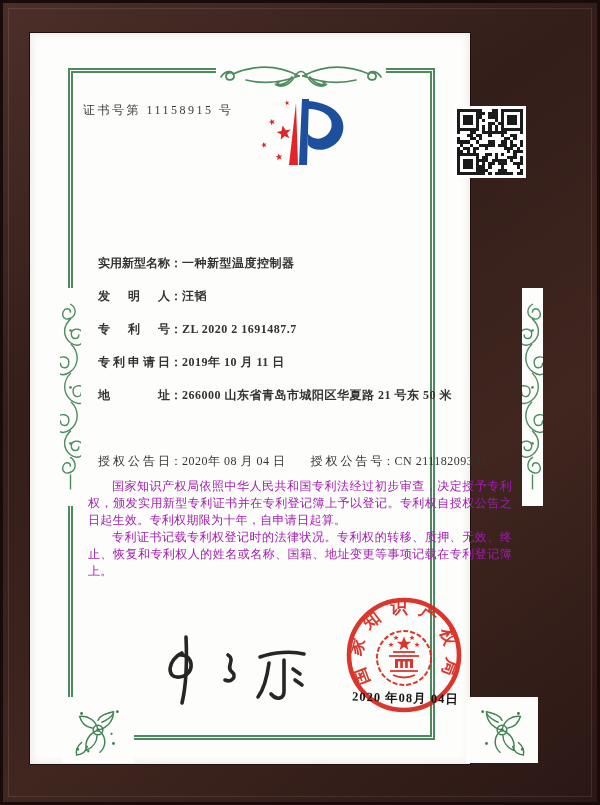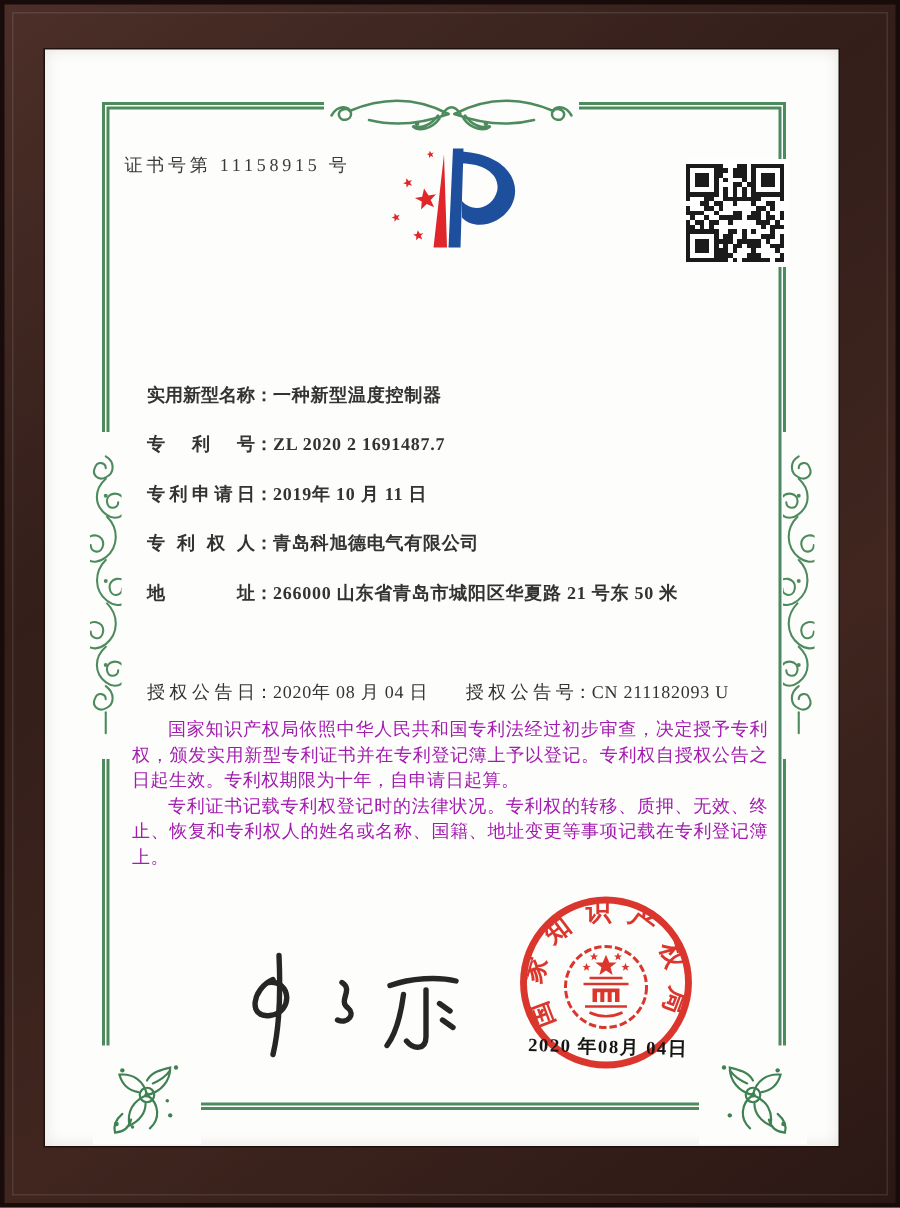--- a/index.html
+++ b/index.html
@@ -1,22 +1,22 @@
 <!DOCTYPE html>
 <html><head>
 <meta charset="utf-8">
 <style>
   html,body{margin:0;padding:0;background:#555;}
   .stage{position:relative;width:600px;height:805px;overflow:hidden;
     background:linear-gradient(145deg,#4c2f28 0%,#331e1a 35%,#40261f 65%,#2a1714 100%);
     font-family:"Liberation Serif","DejaVu Serif",serif;}
   .stage::after{content:'';position:absolute;inset:0;border:3px solid #170c0a;pointer-events:none;}
   .stage::before{content:'';position:absolute;inset:8px;border:1px solid rgba(255,255,255,.10);pointer-events:none;}
-  .paper{position:absolute;left:30px;top:33px;width:516px;height:731px;background:#fdfdfb;
-    box-shadow:0 0 0 1px #1d100d,0 0 14px rgba(0,0,0,.65) inset? ,0 0 0 0 #000;box-shadow:0 0 0 1px #1d100d, inset 0 0 10px rgba(60,40,30,.12);padding-left:13px;}
+  .paper{position:absolute;left:30px;top:33px;width:440px;height:731px;background:#fdfdfb;
+    box-shadow:0 0 0 1px #1d100d,0 0 14px rgba(0,0,0,.65) inset? ,0 0 0 0 #000;box-shadow:0 0 0 1px #1d100d, inset 0 0 10px rgba(60,40,30,.12);}
   .border-rect{position:absolute;left:38px;top:35px;right:35px;bottom:24px;border:5px double #4d8b5e;}
   .patch{position:absolute;background:#fdfdfb;display:flex;align-items:center;justify-content:center;}
   .cert-no{position:absolute;left:53px;top:69px;font-size:12px;letter-spacing:2.5px;color:#3a3a3a;}
   .logo{position:absolute;left:226px;top:62px;width:100px;height:74px;}
   .qr{position:absolute;left:424px;top:73px;width:72px;height:72px;background:#fff;}
   .title{position:absolute;left:0;top:150px;width:100%;text-align:center;font-size:29px;font-weight:700;
     letter-spacing:9px;text-indent:9px;color:#151515;}
   .fields{position:absolute;left:68px;top:223px;width:420px;font-size:12px;color:#333;font-weight:bold;}
   .frow{line-height:14px;margin-bottom:19px;white-space:nowrap;}
   .flabel{display:inline-block;width:72px;text-align:justify;text-align-last:justify;vertical-align:top;}
@@ -399,23 +399,23 @@
             <rect x="17" y="20" width="1" height="1"></rect>
             <rect x="19" y="20" width="1" height="1"></rect>
             <rect x="20" y="20" width="1" height="1"></rect>
           </g>
       </svg>
     </div>
 
 
     <div class="fields">
       <div class="frow"><span class="flabel">实用新型名称</span><span class="fcolon">：</span><span class="fvalue">一种新型温度控制器</span></div>
+      <div class="frow"><span class="flabel">发明人</span><span class="fcolon">：</span><span class="fvalue">汪韬</span></div>
       <div class="frow"><span class="flabel">专利号</span><span class="fcolon">：</span><span class="fvalue">ZL 2020 2 1691487.7</span></div>
       <div class="frow"><span class="flabel">专利申请日</span><span class="fcolon">：</span><span class="fvalue">2019年 10 月 11 日</span></div>
-      <div class="frow"><span class="flabel">专利权人</span><span class="fcolon">：</span><span class="fvalue">青岛科旭德电气有限公司</span></div>
       <div class="frow"><span class="flabel">地址</span><span class="fcolon">：</span><span class="fvalue">266000 山东省青岛市城阳区华夏路 21 号东 50 米</span></div>
     </div>
 
     <div class="grant-row">
       <span><span class="flabel">授权公告日</span><span>：</span><span class="fvalue">2020年 08 月 04 日</span></span>
       <span class="grant-b"><span class="flabel">授权公告号</span><span>：</span><span class="fvalue">CN 211182093 U</span></span>
     </div>
 
     <div class="paras">
       <p>国家知识产权局依照中华人民共和国专利法经过初步审查，决定授予专利权，颁发实用新型专利证书并在专利登记簿上予以登记。专利权自授权公告之日起生效。专利权期限为十年，自申请日起算。</p>

